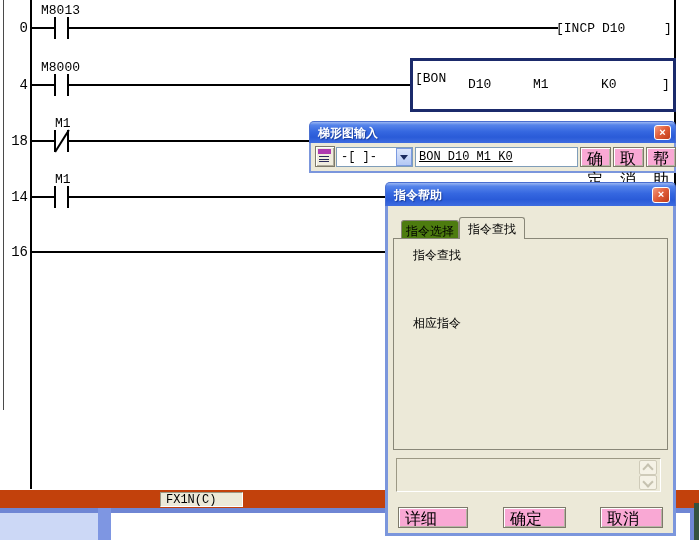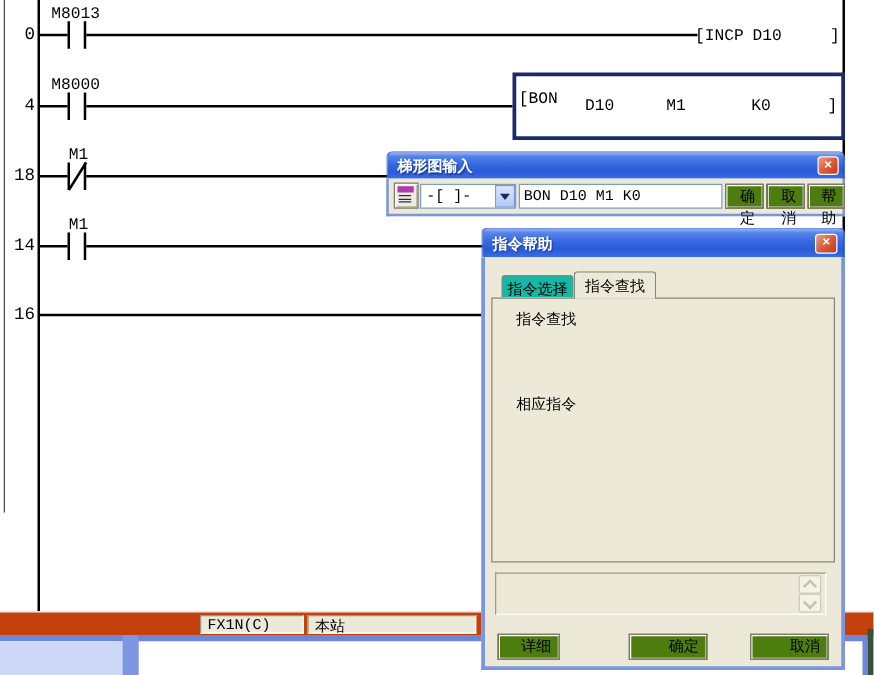--- a/index.html
+++ b/index.html
@@ -19,49 +19,49 @@
   .dlg{position:absolute;}
   .titlebar{position:relative;height:22px;border-radius:5px 5px 0 0;
     background:linear-gradient(180deg,#9ab6f2 0%,#5684ea 14%,#3567e0 46%,#2a5bd8 72%,#3e6ce0 100%);
     border:1px solid #4a6fd0;border-bottom:none;box-sizing:border-box;}
   .titletext{position:absolute;left:8px;top:3px;color:#fff;font-size:12px;font-weight:bold;text-shadow:1px 1px 1px #1c3f9a;}
   .xbtn{position:absolute;width:17px;height:15px;border:1px solid #fff;border-radius:3px;box-sizing:border-box;
     background:linear-gradient(135deg,#f49c80 0%,#e2603c 45%,#c03a16 100%);
     color:#fff;font-size:11px;font-weight:bold;line-height:12px;text-align:center;cursor:default;}
   .dlgbody{position:relative;background:#ece9d8;border:2px solid #7b96dc;border-top:none;box-sizing:border-box;}
 
-  .xpbtn{position:absolute;background:#4d7c0f;border:1px solid #7d7a6a;
+  .xpbtn{position:absolute;background:#f9a8d4;border:1px solid #7d7a6a;
     box-shadow:inset 1px 1px 0 #ffffff,inset -1px -1px 0 #b8b4a4;
-    font-size:12px;color:#000;text-align:right;box-sizing:border-box;}
+    font-size:16px;color:#000;text-align:left;box-sizing:border-box;}
   .sunken{background:#fff;border:1px solid #7f9db9;box-sizing:border-box;}
   .monotext{font-family:"Liberation Mono",monospace;font-size:12px;}
 
   
   #dlg1{left:309px;top:121px;width:367px;z-index:10;}
   #dlg1 .dlgbody{height:30px;}
   .sym-btn{position:absolute;left:4px;top:3px;width:20px;height:21px;background:#f0edde;border:1px solid #7d7a6a;
     box-shadow:inset 1px 1px 0 #fff,inset -1px -1px 0 #b0ac9c;box-sizing:border-box;}
   .sym-icon{position:absolute;left:2px;top:2px;width:13px;height:14px;}
   .sym-icon::before{content:"";position:absolute;left:0;right:0;top:0;height:5px;background:#b03ab0;}
   .sym-icon::after{content:"";position:absolute;left:1px;right:2px;top:7px;height:1px;background:#2a2a5a;
     box-shadow:0 3px 0 #2a2a5a,0 5px 0 #2a2a5a;}
   .combo{position:absolute;left:25px;top:4px;width:77px;height:20px;}
   .combo .val{position:absolute;left:0;top:0;right:0;bottom:0;padding:2px 0 0 4px;}
   .combo .arrow{position:absolute;right:1px;top:1px;width:16px;height:18px;
     background:linear-gradient(180deg,#dce6fb,#b4c8f4);border:1px solid #7b9ae0;box-sizing:border-box;}
   .combo .arrow::before{content:"";position:absolute;left:3px;top:6px;border-left:4px solid transparent;
     border-right:4px solid transparent;border-top:5px solid #1b2a5e;}
-  .dlg-input{position:absolute;font-family:"Liberation Mono",monospace;font-size:12px;padding:2px 3px;outline:none;}
+  .dlg-input{position:absolute;font-family:"Liberation Mono",monospace;font-size:12px;padding:2px 3px;outline:none;text-decoration:underline;}
 
   
   #dlg2{left:385px;top:182px;width:291px;z-index:20;}
   #dlg2 .titlebar{height:24px;}
   #dlg2 .dlgbody{height:330px;border-width:3px;}
   .tab{position:absolute;font-size:12px;text-align:center;box-sizing:border-box;border:1px solid #898778;border-bottom:none;border-radius:3px 3px 0 0;}
-  .tab.inactive{background:#14b8a6;padding-top:2px;z-index:1;}
+  .tab.inactive{background:#4d7c0f;padding-top:2px;z-index:1;}
   .tab.active{background:#ece9d8;padding-top:3px;z-index:3;}
   .tabpane{position:absolute;left:8px;top:58px;width:273px;height:212px;border:1px solid #898778;background:#ece9d8;box-sizing:border-box;z-index:2;}
   .groupbox{position:absolute;border:1px solid #bcb8a8;border-radius:3px;box-sizing:border-box;}
   .grouplabel{position:absolute;font-size:12px;background:#ece9d8;padding:0 3px;z-index:2;}
   .listbox{position:absolute;background:#fff;border:1px solid #8a8878;box-shadow:inset 1px 1px 2px rgba(0,0,0,0.12);box-sizing:border-box;}
   .descbox{position:absolute;left:11px;top:276px;width:265px;height:34px;background:#ece9d8;
     border:1px solid;border-color:#9c9884 #fff #fff #9c9884;box-sizing:border-box;}
   .scrollbtn{position:absolute;width:18px;height:15px;background:#f5f2e6;border:1px solid #cfcbb9;border-radius:2px;box-sizing:border-box;}
   .chev{display:block;width:6px;height:6px;border-left:2px solid #c6c2b0;border-top:2px solid #c6c2b0;margin:4px auto 0;}
   .chev.up{transform:rotate(45deg);}
@@ -124,21 +124,20 @@
     <div class="cbar" style="left:54px;top:186px;"></div>
     <div class="cbar" style="left:67px;top:186px;"></div>
     <div class="clabel" style="left:55px;top:172px;">M1</div>
 
     <div class="step-num" style="top:244px;">16</div>
     <div class="wire" style="left:31px;top:251px;width:644px;"></div>
   </div>
 
   <div id="statusbar">
     <div class="statusfield monotext" style="left:160px;width:83px;">FX1N(C)</div>
-    <div class="statusfield" style="left:246px;width:135px;">本站</div>
   </div>
 
   <div id="bluebar"></div>
   <div id="lavblock"></div>
   <div id="periblock"></div>
   <div id="rightblue"></div>
   <div id="greensliver"></div>
 
   <div id="dlg1" class="dlg">
     <div class="titlebar">
@@ -182,19 +181,19 @@
       <div class="listbox" style="left:25px;top:126px;width:226px;height:106px;"></div>
 
       <div class="descbox" style="left:8px;top:252px;width:265px;height:34px;"></div>
       <div class="scrollbtn" style="left:251px;top:254px;">
           <span class="chev up"></span>
         </div>
       <div class="scrollbtn" style="left:251px;top:269px;">
           <span class="chev down"></span>
         </div>
 
-      <button class="xpbtn" style="left:10px;top:301px;width:50px;height:21px;">详细</button>
+      <button class="xpbtn" style="left:10px;top:301px;width:70px;height:21px;">详细</button>
       <button class="xpbtn" style="left:115px;top:301px;width:63px;height:21px;">确定</button>
       <button class="xpbtn" style="left:212px;top:301px;width:63px;height:21px;">取消</button>
     </div>
   </div>
 
 </div>
 
 </body></html>

